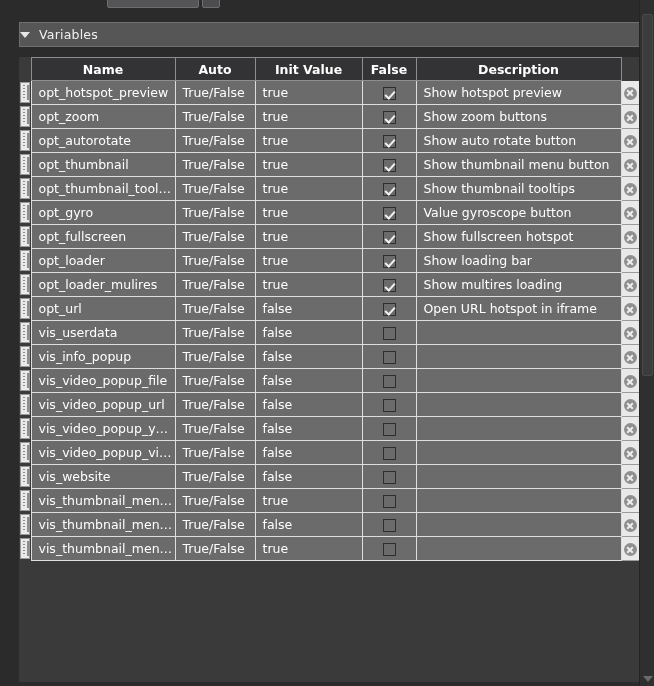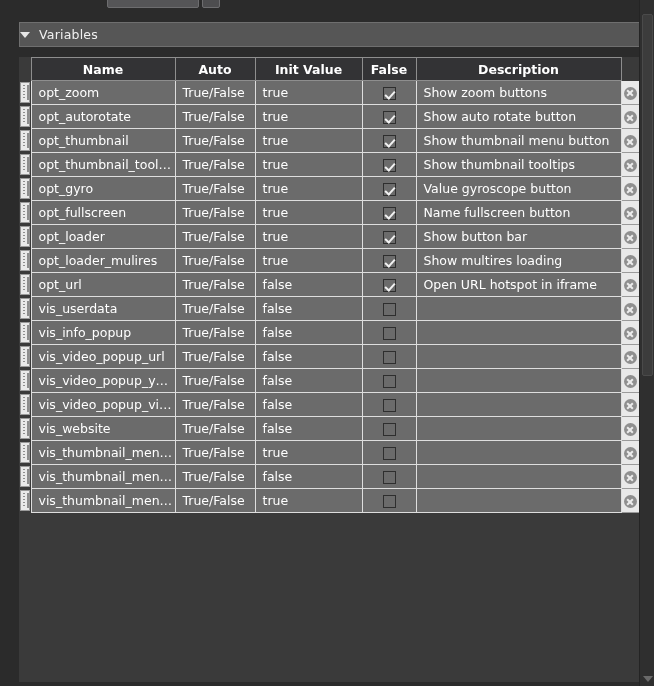--- a/index.html
+++ b/index.html
@@ -298,20 +298,33 @@
           <th class="h-del"></th>
         </tr>
       </thead>
       <tbody id="tbody">
           <tr>
             <td class="cell-handle">
               <span class="grip">
                 <span class="grip-dots"></span>
               </span>
             </td>
+            <td class="cell-name">opt_hotspot_preview</td>
+            <td>True/False</td>
+            <td>true</td>
+            <td class="cell-expose"><span class="chk on"></span></td>
+            <td>Show hotspot preview</td>
+            <td class="cell-del"><span class="del-btn"></span></td>
+          </tr>
+          <tr>
+            <td class="cell-handle">
+              <span class="grip">
+                <span class="grip-dots"></span>
+              </span>
+            </td>
             <td class="cell-name">opt_zoom</td>
             <td>True/False</td>
             <td>true</td>
             <td class="cell-expose"><span class="chk on"></span></td>
             <td>Show zoom buttons</td>
             <td class="cell-del"><span class="del-btn"></span></td>
           </tr>
           <tr>
             <td class="cell-handle">
               <span class="grip">
@@ -367,34 +380,34 @@
           <tr>
             <td class="cell-handle">
               <span class="grip">
                 <span class="grip-dots"></span>
               </span>
             </td>
             <td class="cell-name">opt_fullscreen</td>
             <td>True/False</td>
             <td>true</td>
             <td class="cell-expose"><span class="chk on"></span></td>
-            <td>Name fullscreen button</td>
+            <td>Show fullscreen hotspot</td>
             <td class="cell-del"><span class="del-btn"></span></td>
           </tr>
           <tr>
             <td class="cell-handle">
               <span class="grip">
                 <span class="grip-dots"></span>
               </span>
             </td>
             <td class="cell-name">opt_loader</td>
             <td>True/False</td>
             <td>true</td>
             <td class="cell-expose"><span class="chk on"></span></td>
-            <td>Show button bar</td>
+            <td>Show loading bar</td>
             <td class="cell-del"><span class="del-btn"></span></td>
           </tr>
           <tr>
             <td class="cell-handle">
               <span class="grip">
                 <span class="grip-dots"></span>
               </span>
             </td>
             <td class="cell-name">opt_loader_mulires</td>
             <td>True/False</td>
@@ -429,20 +442,33 @@
             <td></td>
             <td class="cell-del"><span class="del-btn"></span></td>
           </tr>
           <tr>
             <td class="cell-handle">
               <span class="grip">
                 <span class="grip-dots"></span>
               </span>
             </td>
             <td class="cell-name">vis_info_popup</td>
+            <td>True/False</td>
+            <td>false</td>
+            <td class="cell-expose"><span class="chk"></span></td>
+            <td></td>
+            <td class="cell-del"><span class="del-btn"></span></td>
+          </tr>
+          <tr>
+            <td class="cell-handle">
+              <span class="grip">
+                <span class="grip-dots"></span>
+              </span>
+            </td>
+            <td class="cell-name">vis_video_popup_file</td>
             <td>True/False</td>
             <td>false</td>
             <td class="cell-expose"><span class="chk"></span></td>
             <td></td>
             <td class="cell-del"><span class="del-btn"></span></td>
           </tr>
           <tr>
             <td class="cell-handle">
               <span class="grip">
                 <span class="grip-dots"></span>

